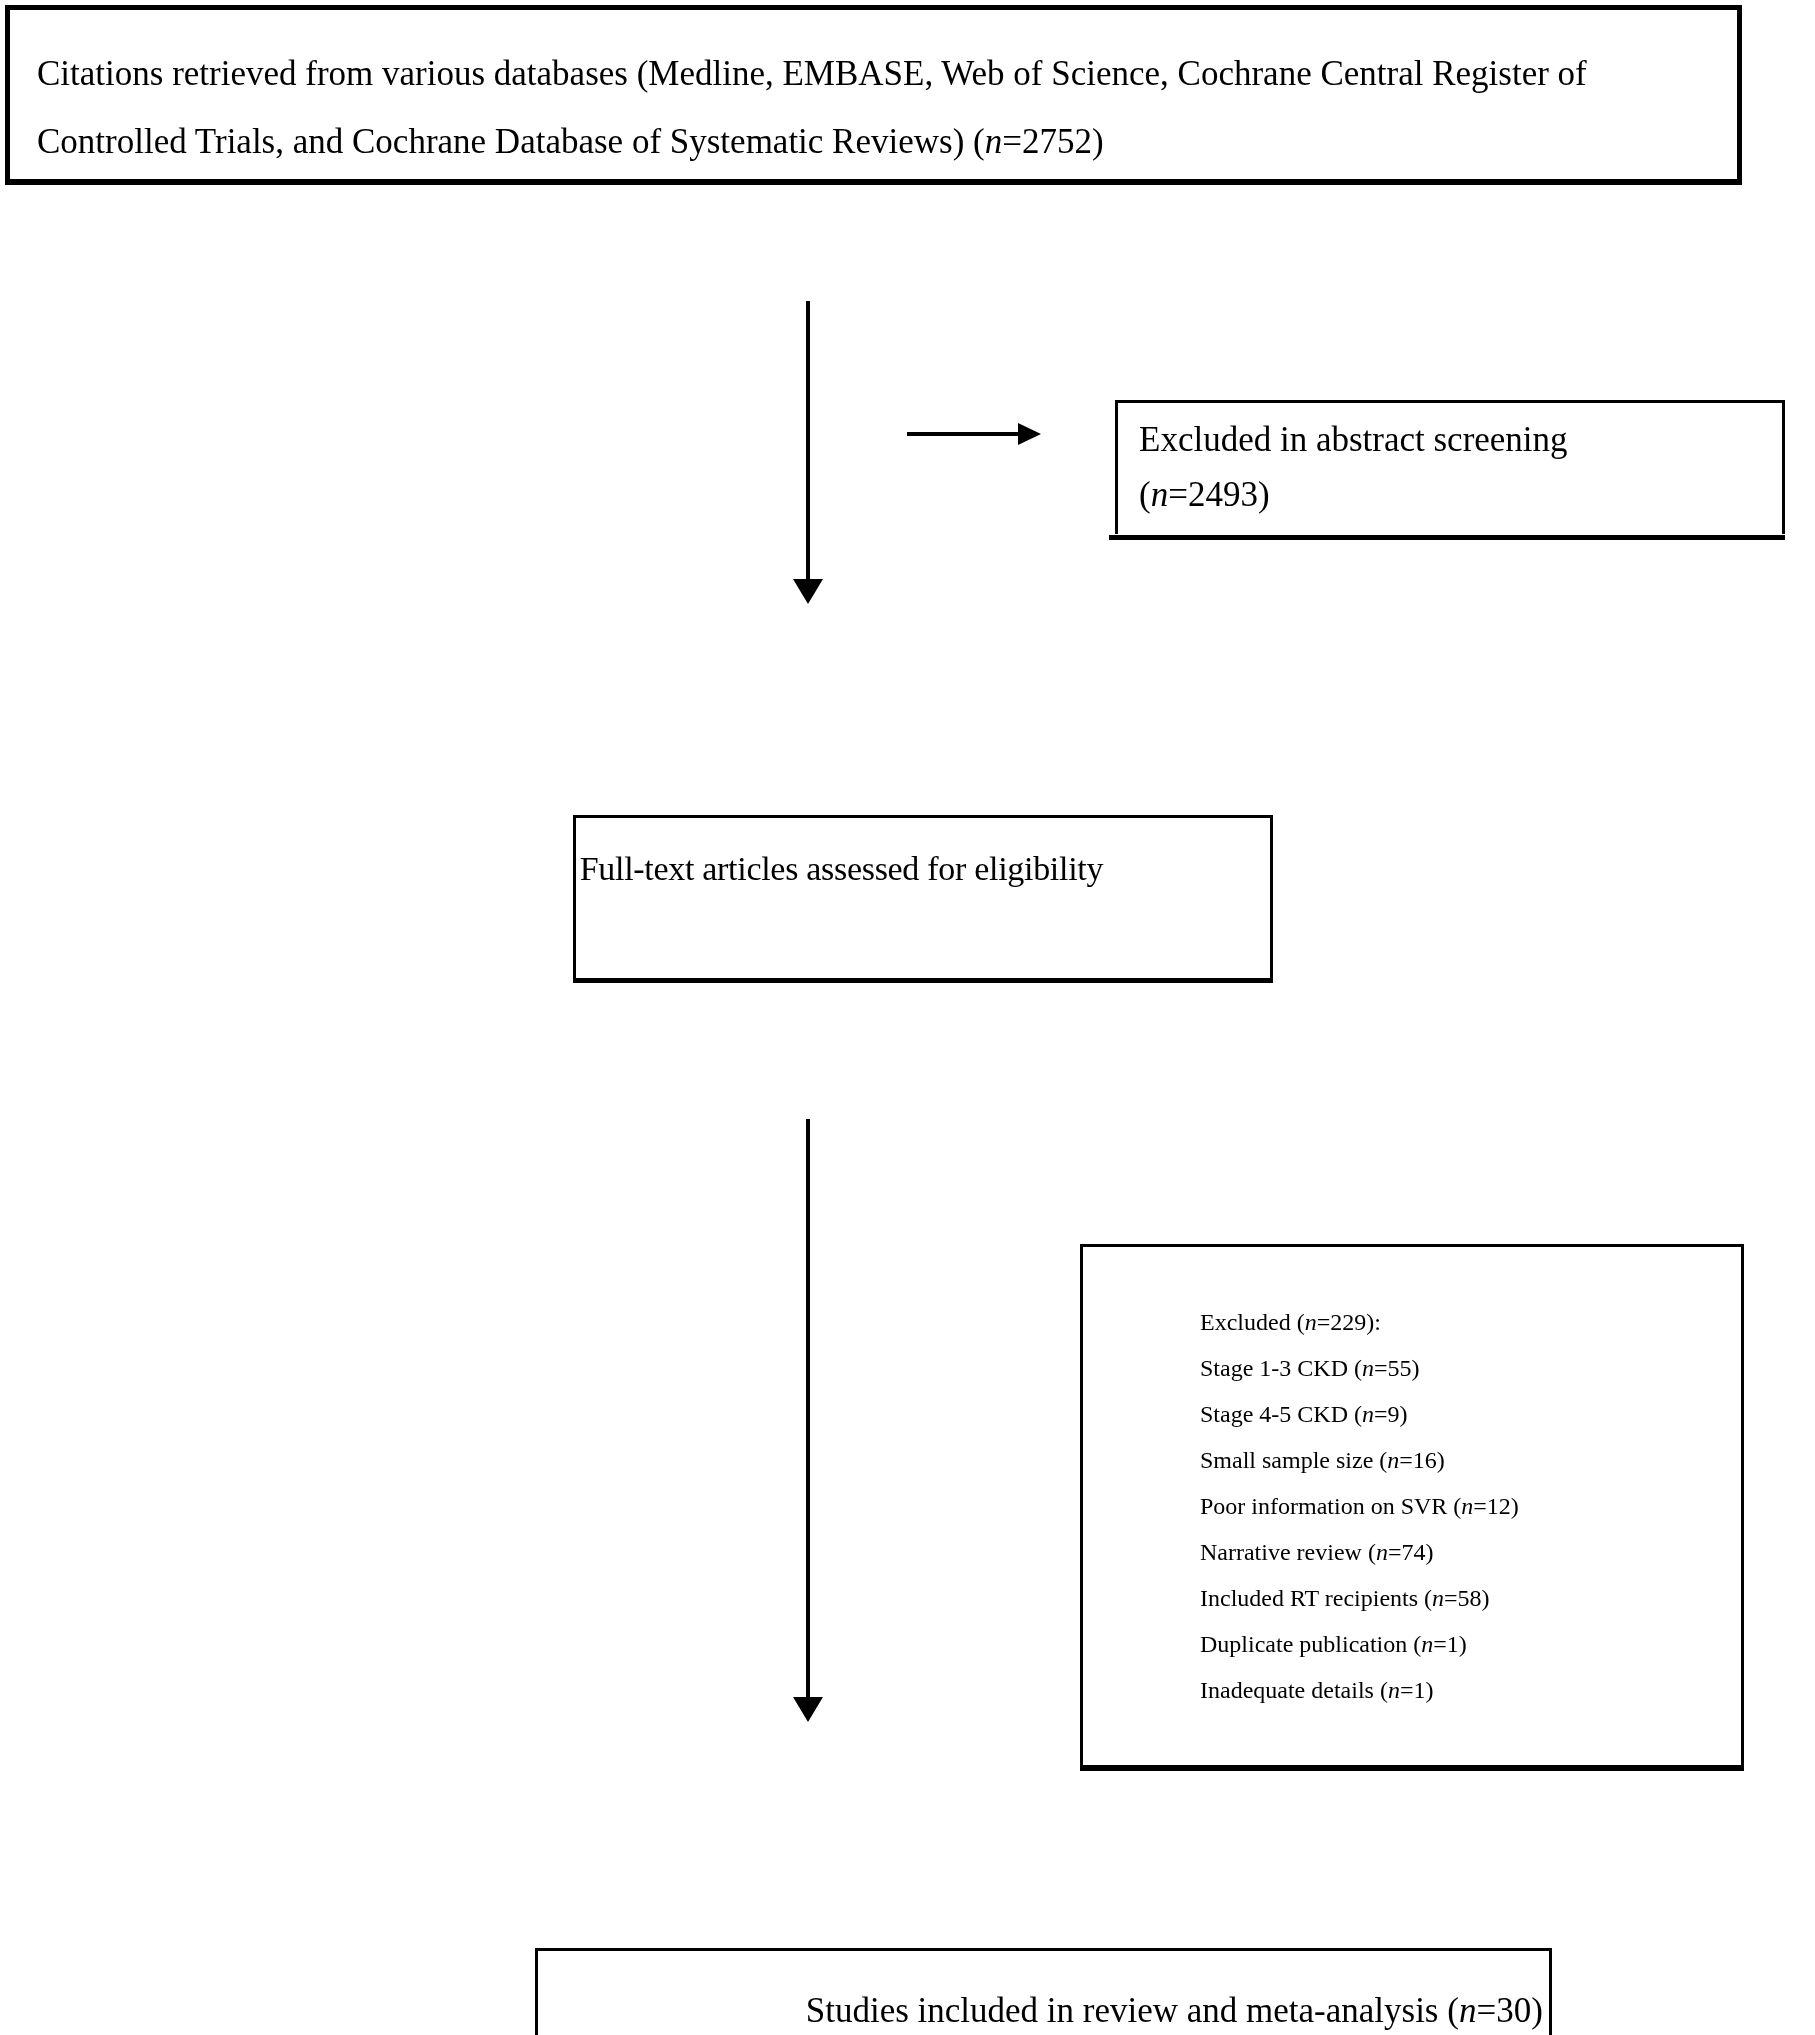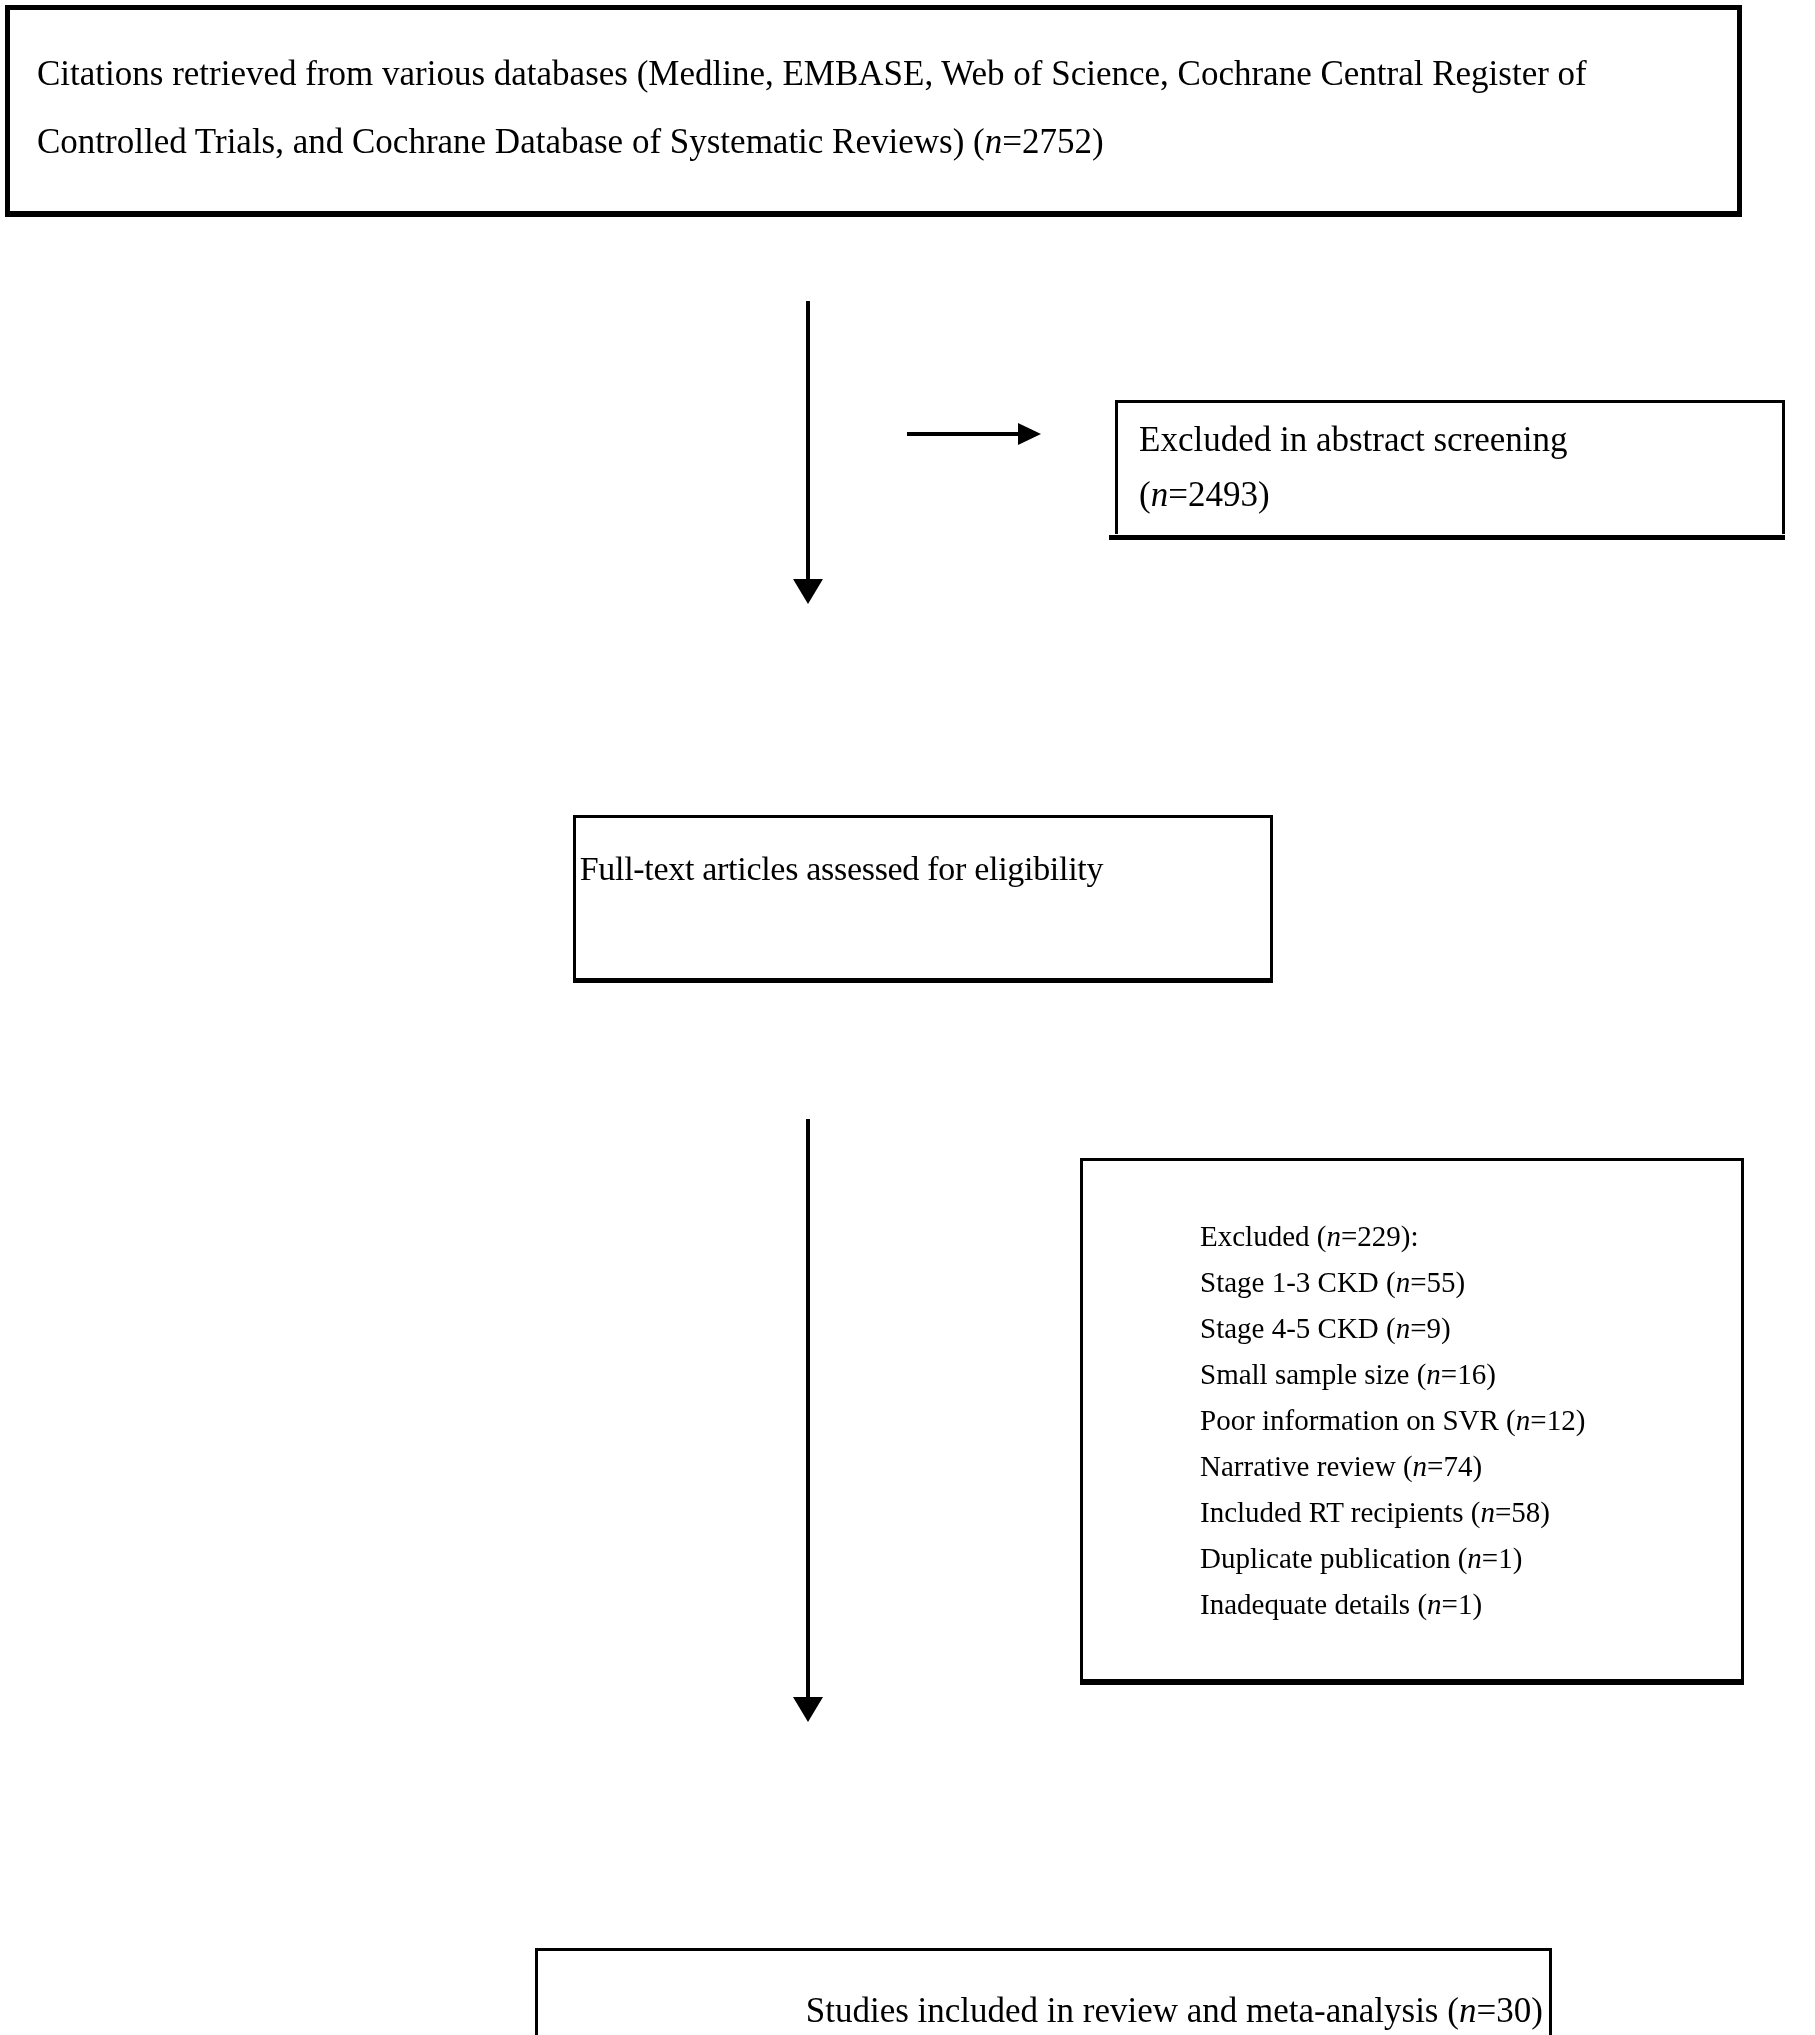--- a/index.html
+++ b/index.html
@@ -7,21 +7,21 @@
     position:relative;
     width:1815px;height:2035px;
     background:#ffffff;
     font-family:"Liberation Serif","DejaVu Serif",serif;
     color:#000;
   }
   .box{position:absolute;box-sizing:border-box;background:#fff;}
 
   
   .box-citations{
-    left:5px;top:5px;width:1737px;height:212px;
+    left:5px;top:5px;width:1737px;height:180px;
     border:5px solid #000;border-bottom-width:6.8px;
     padding:30px 75px 13px 27px;
     font-size:35px;line-height:68px;
   }
 
   
   .box-excl-abstract{
     left:1075px;top:400px;width:670px;height:134px;
     border:3.1px solid #000;border-bottom:0;
     padding:8.7px 11.2px 0 21px;
@@ -35,24 +35,24 @@
   .box-fulltext{
     left:573px;top:815px;width:700px;height:168px;
     border:3.7px solid #000;border-bottom-width:5.6px;
     padding:22.4px 3.7px 0 3.7px;
     font-size:34px;line-height:58px;letter-spacing:-0.3px;
     text-align:left;
   }
 
   
   .box-excl-detail{
-    left:1080px;top:1158px;width:664px;height:527px;
+    left:1080px;top:1244px;width:664px;height:527px;
     border:3.1px solid #000;border-bottom-width:6.2px;
     padding:52px 11.2px 0 117px;
-    font-size:29px;line-height:46px;
+    font-size:24px;line-height:46px;
   }
 
   
   .box-included{
     left:535px;top:1948px;width:1017px;height:132px;
     border:3.7px solid #000;border-bottom-width:5.6px;
     padding:31px 6.2px 0 6.2px;
     font-size:35px;line-height:58px;
     text-align:right;
   }

